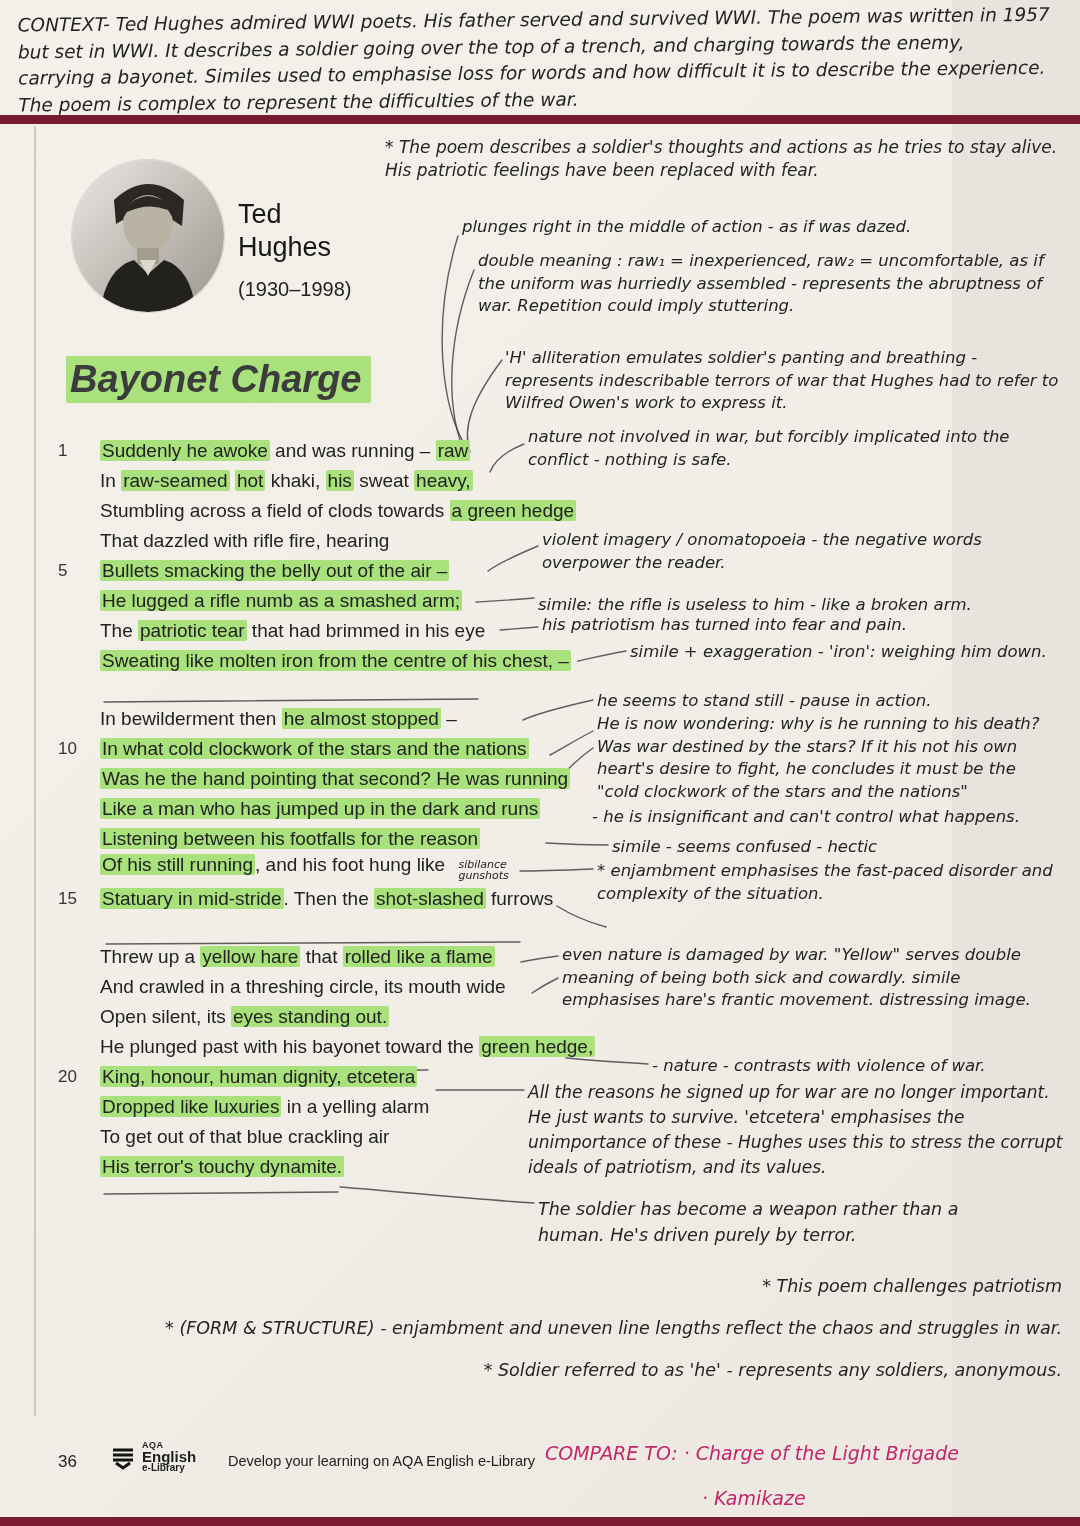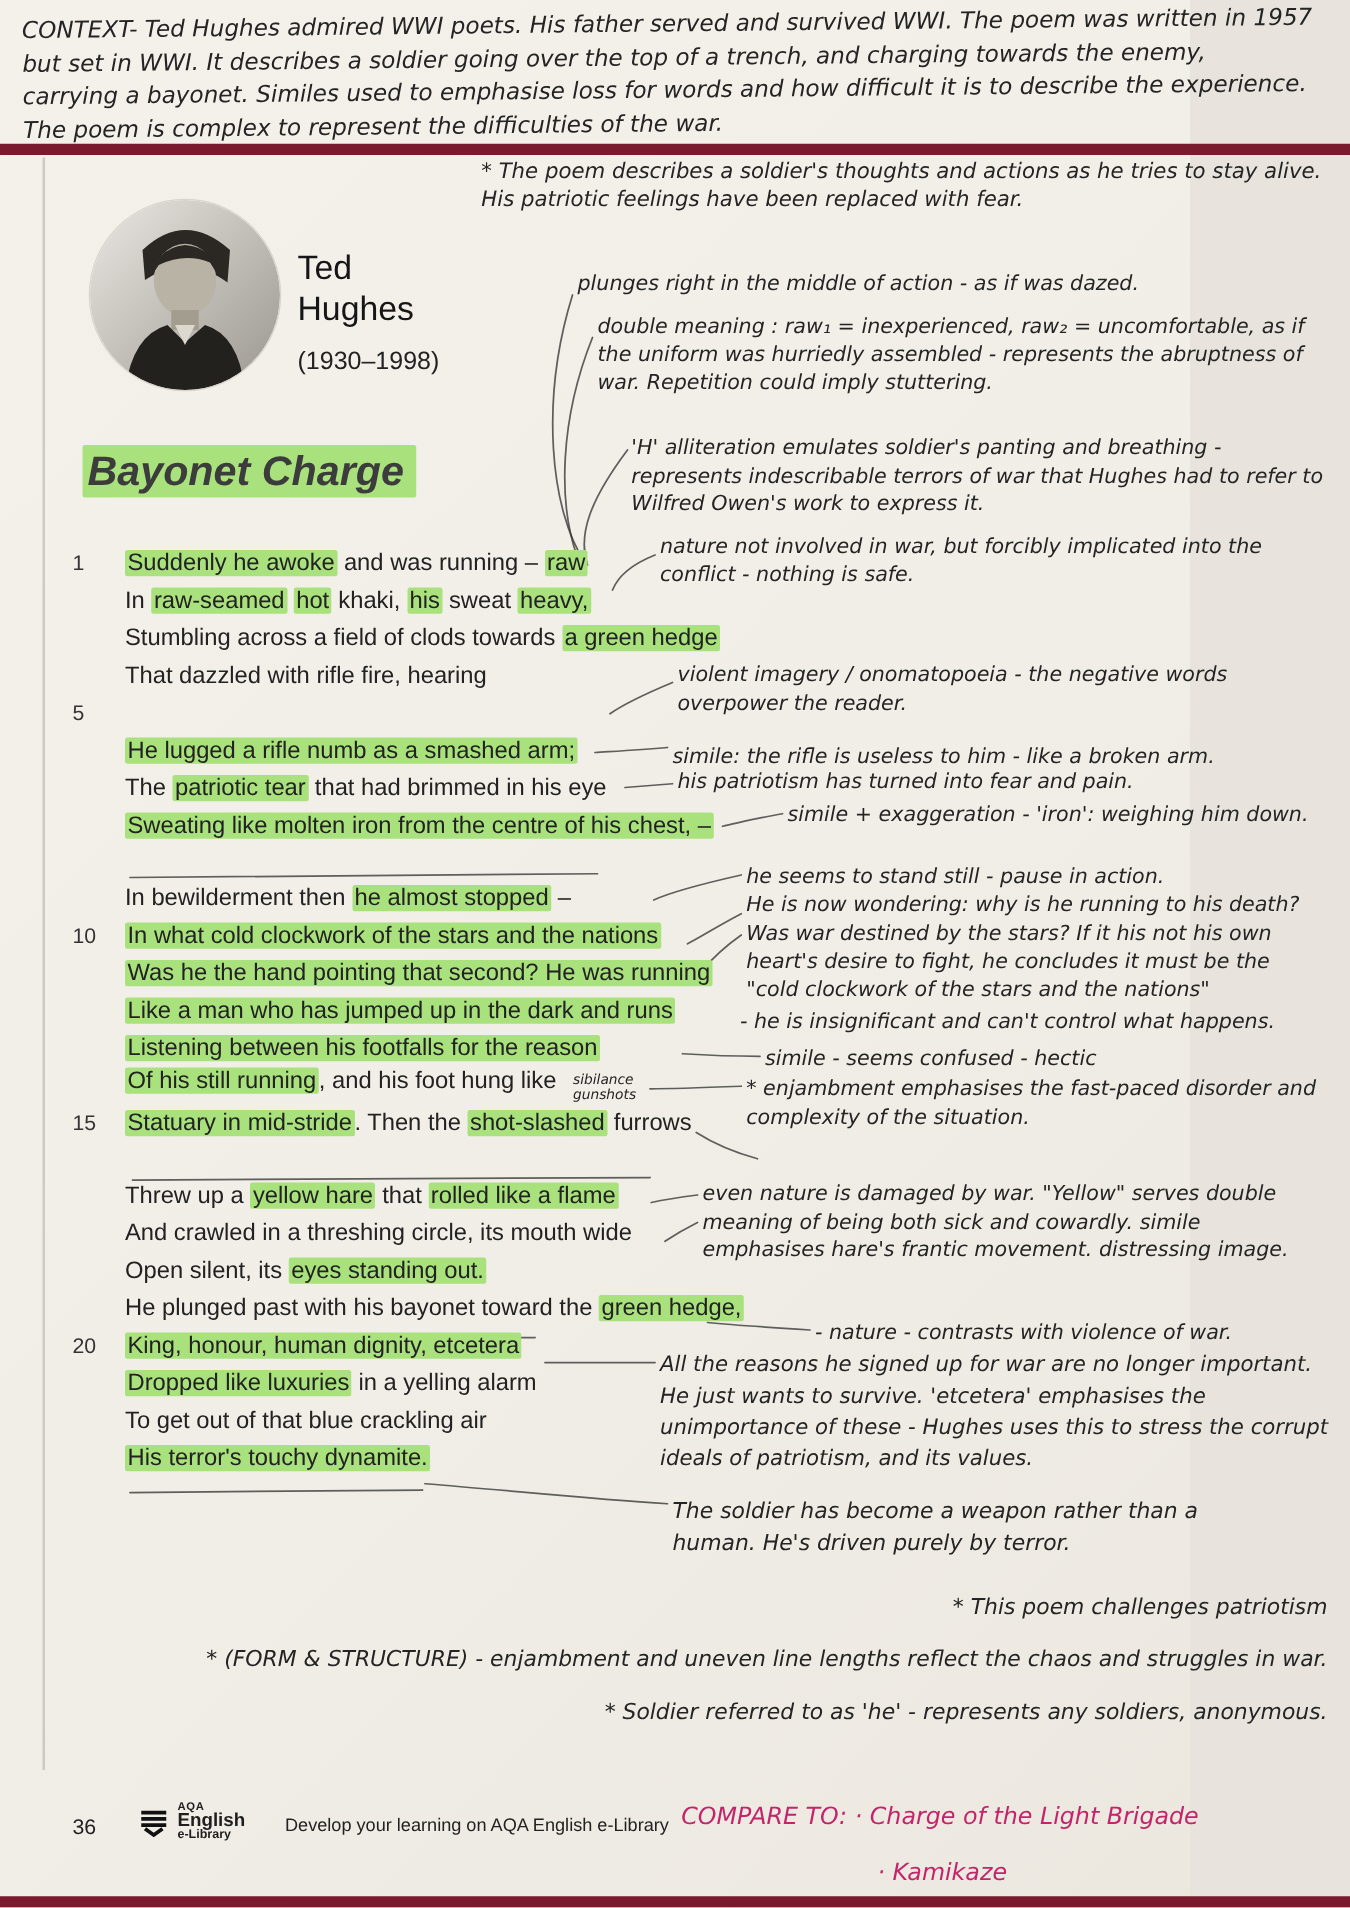--- a/index.html
+++ b/index.html
@@ -13,33 +13,33 @@
   .bar-bottom{top:1517px;}
   .margin-line{position:absolute;left:34px;top:126px;width:2px;height:1290px;background:#cfcac1;z-index:1;}
 
   .context-note{left:18px;top:7px;width:1050px;font-size:18.5px;line-height:26.5px;transform:rotate(-0.6deg);}
   .context-note div{white-space:nowrap;}
 
   .photo{left:72px;top:160px;width:152px;height:152px;border-radius:50%;overflow:hidden;box-shadow:0 0 0 1px #d8d4cc;}
   .author{left:238px;top:198px;font-size:27px;line-height:33px;color:#161616;}
   .author .years{font-size:20px;margin-top:9px;color:#222;}
 
-  .title{left:66px;top:358px;font-size:33px;font-weight:bold;font-style:italic;color:#3c3c3c;}
+  .title{left:66px;top:358px;font-size:38px;font-weight:bold;font-style:italic;color:#3c3c3c;}
   .title .hl{padding:2px 10px 3px 4px;}
 
   .hl{background:var(--highlight,#a9e17c);border-radius:2px;padding:0 2px;}
 
   .poem{left:58px;top:436px;width:560px;font-size:19px;color:#222;}
   .stanza + .stanza{margin-top:28px;}
   .poem-line{display:flex;height:30px;align-items:center;white-space:nowrap;}
   .line-num{width:42px;flex-shrink:0;font-size:17px;color:#333;}
   .inline-note{display:inline-flex;flex-direction:column;font-size:11px;line-height:11.5px;margin-left:8px;transform:translateY(-3px);font-style:italic;font-family:"DejaVu Sans",sans-serif;}
 
   .ann{position:absolute;z-index:2;font-size:16.5px;line-height:22.5px;}
-  .ann-overview{left:385px;top:126px;width:678px;font-size:17px;}
+  .ann-overview{left:385px;top:136px;width:678px;font-size:17px;}
   .ann-plunges{left:462px;top:216px;width:600px;}
   .ann-double{left:478px;top:250px;width:588px;}
   .ann-hallit{left:505px;top:347px;width:558px;}
   .ann-nature{left:528px;top:426px;width:525px;}
   .ann-violent{left:542px;top:529px;width:520px;}
   .ann-rifle{left:538px;top:554px;width:525px;margin-top:40px;}
   .ann-patriot{left:542px;top:614px;width:520px;}
   .ann-exagg{left:630px;top:641px;width:432px;}
   .ann-stand{left:597px;top:690px;width:450px;}
   .ann-wonder{left:597px;top:713px;width:462px;}
@@ -155,20 +155,21 @@
         <div class="poem-line">
           <span class="line-num"></span>
           <span class="line-text"><span>Stumbling across a field of clods towards </span><span class="hl">a green hedge</span></span>
         </div>
         <div class="poem-line">
           <span class="line-num"></span>
           <span class="line-text"><span>That dazzled with rifle fire, hearing</span></span>
         </div>
         <div class="poem-line">
           <span class="line-num">5</span>
+          <span class="line-text"><span class="hl">Bullets smacking the belly out of the air –</span></span>
         </div>
         <div class="poem-line">
           <span class="line-num"></span>
           <span class="line-text"><span class="hl">He lugged a rifle numb as a smashed arm;</span></span>
         </div>
         <div class="poem-line">
           <span class="line-num"></span>
           <span class="line-text"><span>The </span><span class="hl">patriotic tear</span><span> that had brimmed in his eye</span></span>
         </div>
         <div class="poem-line">

